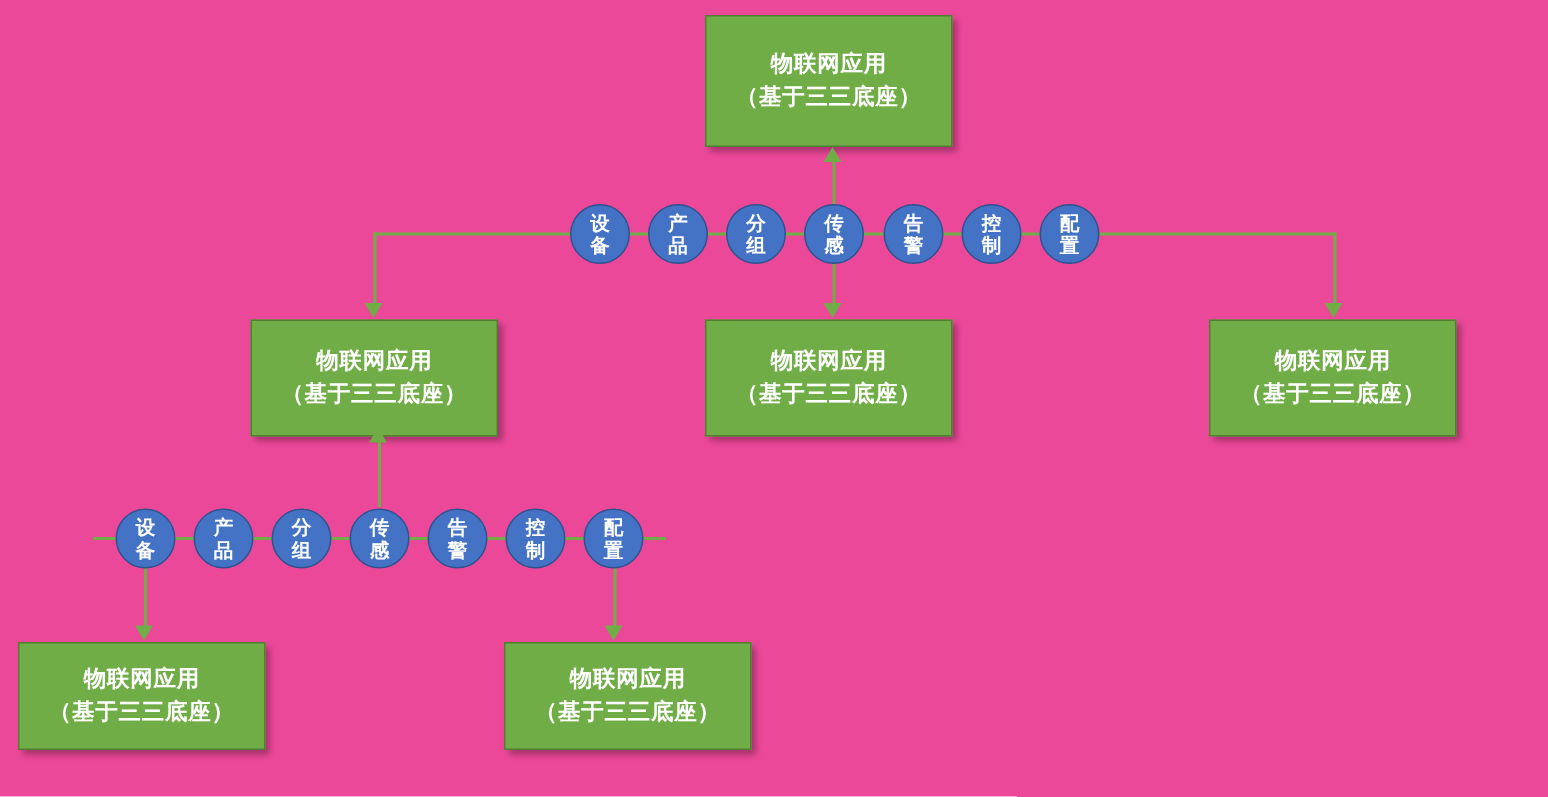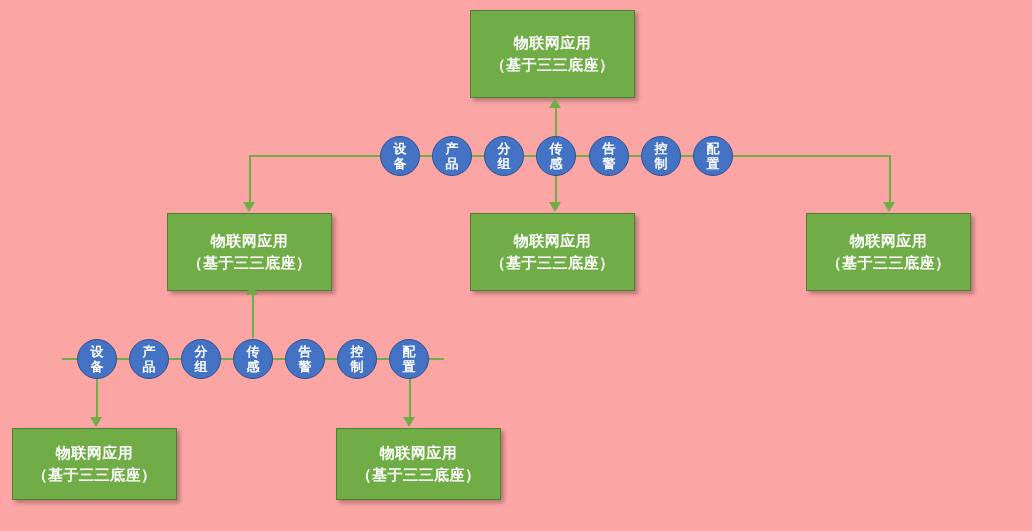--- a/index.html
+++ b/index.html
@@ -7,21 +7,21 @@
     padding: 0;
     background: #ffffff;
   }
   body {
     font-family: "Liberation Sans", "DejaVu Sans", sans-serif;
   }
   #canvas {
     position: relative;
     width: 1032px;
     height: 531px;
-    background: #fca5a5;
+    background: #ec4899;
     overflow: hidden;
   }
   
   .box {
     position: absolute;
     box-sizing: border-box;
     background: #70ad47;
     border: 1px solid #507e32;
     box-shadow: 3px 3px 4px rgba(0,0,0,0.28);
     display: flex;

